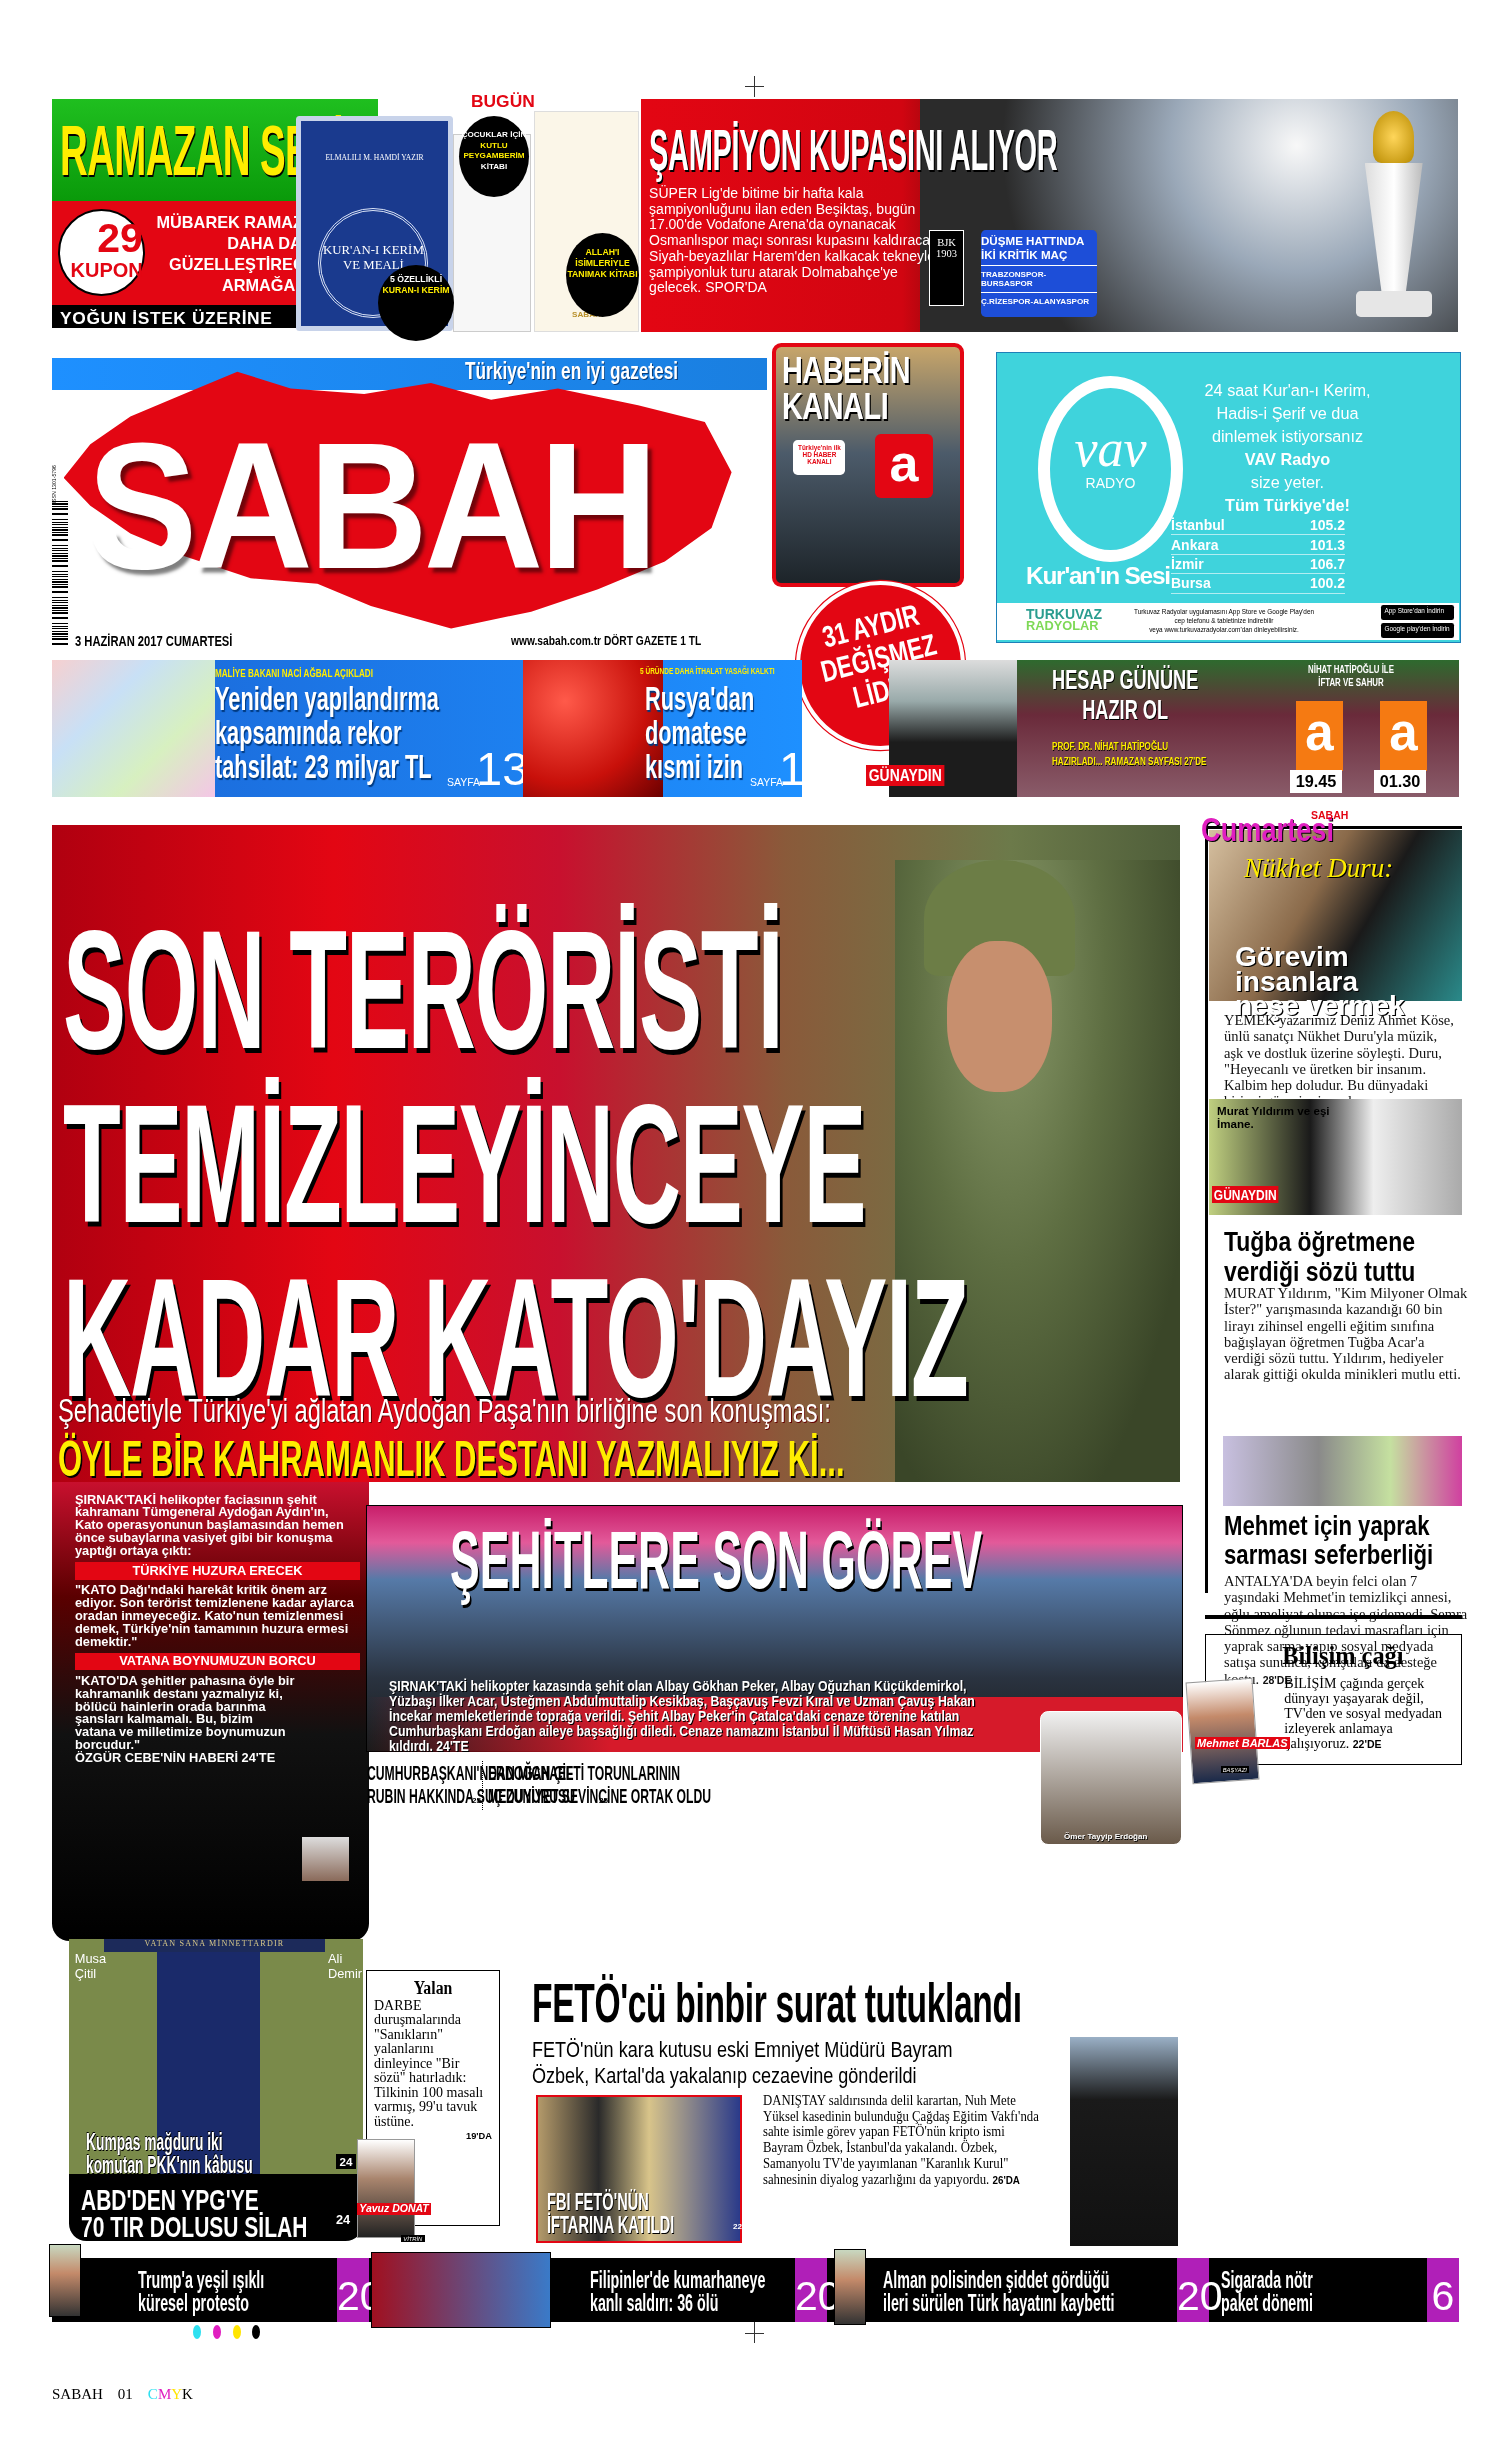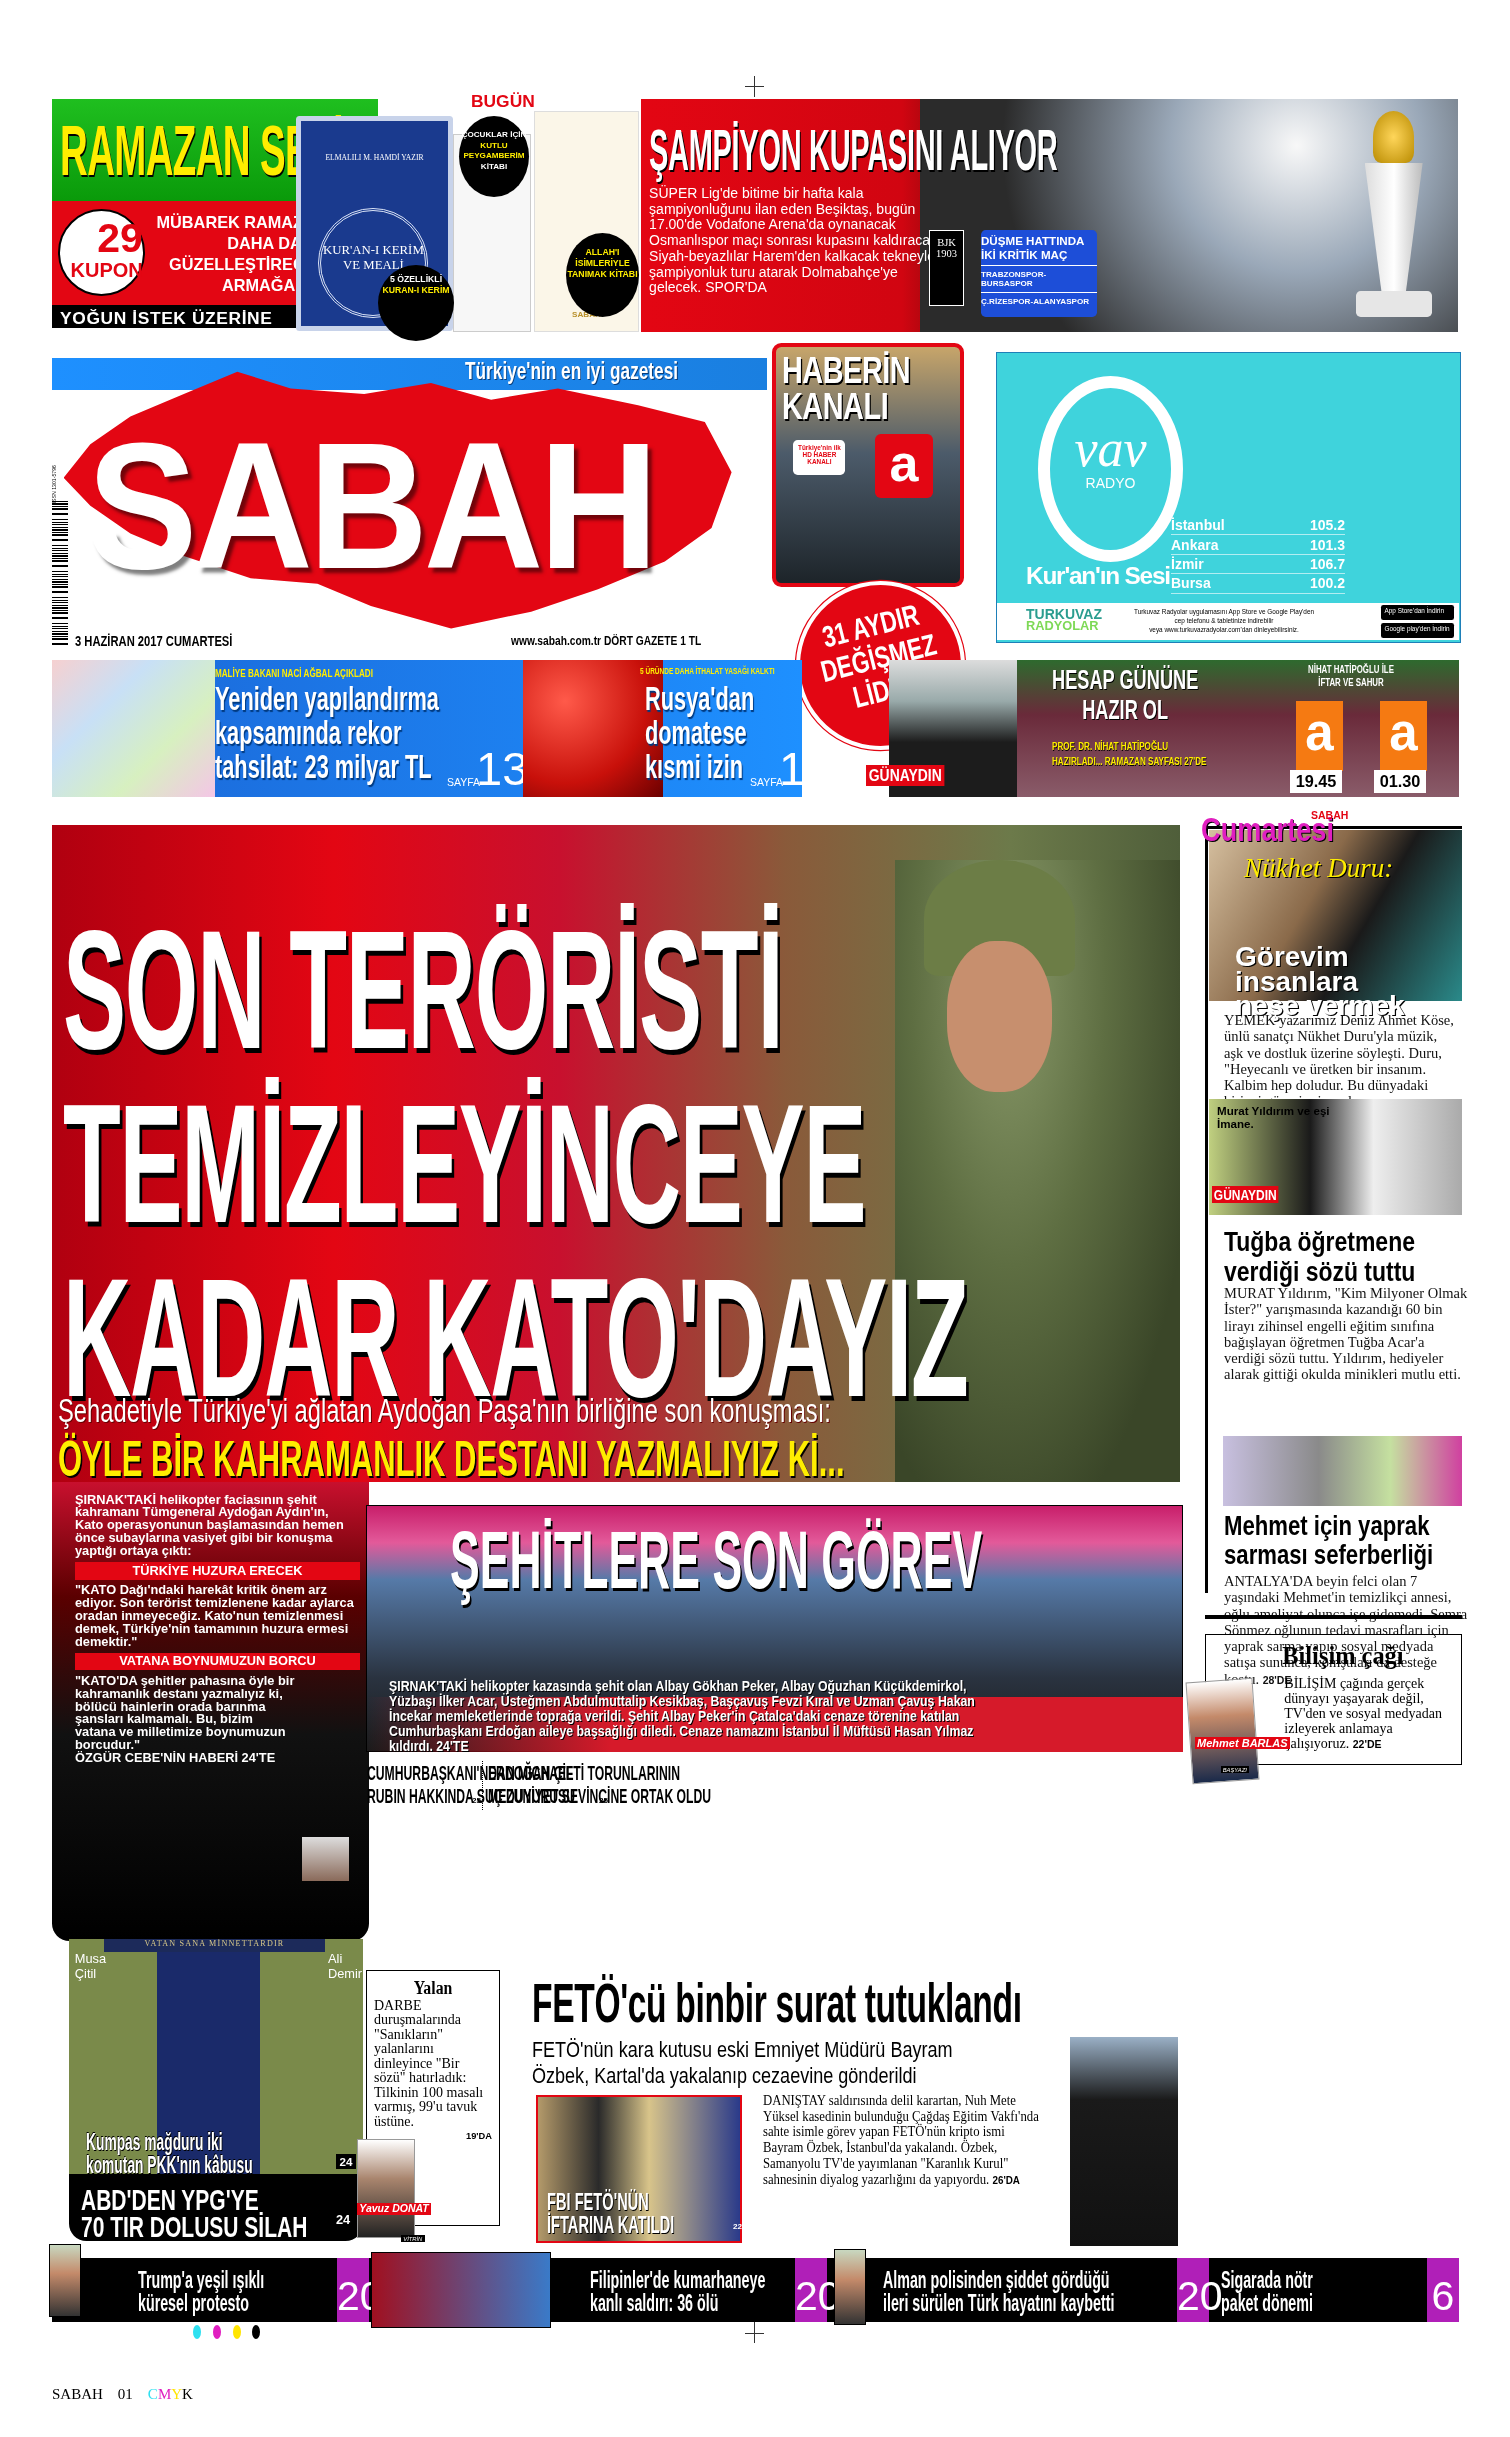--- a/index.html
+++ b/index.html
@@ -265,20 +265,28 @@
   <span>DEĞİŞMEZ</span>
   <span>LİDER</span>
 </div>
 
 <div id="vav" class="abs">
   <div id="vav-logo" class="abs">
     <span class="v">vav</span>
     <span class="r">RADYO</span>
   </div>
   <div id="vav-kuran" class="abs">Kur'an'ın Sesi</div>
+  <div id="vav-text" class="abs">
+    <div>24 saat Kur'an-ı Kerim,</div>
+    <div>Hadis-i Şerif ve dua</div>
+    <div>dinlemek istiyorsanız</div>
+    <div style="font-weight:900">VAV Radyo</div>
+    <div>size yeter.</div>
+    <div style="font-weight:900">Tüm Türkiye'de!</div>
+  </div>
   <div id="vav-freq" class="abs">
     <div>
         <span>İstanbul</span>
         <span>105.2</span>
       </div>
     <div>
         <span>Ankara</span>
         <span>101.3</span>
       </div>
     <div>
@@ -391,20 +399,23 @@
       <div>70 TIR DOLUSU SİLAH</div>
     </div>
   <div id="kumpas-24b" class="abs">24</div>
 </div>
 
 <div id="sehitler" class="abs">
   <div id="seh-photo" class="abs"></div>
   <div id="seh-flag" class="abs"></div>
   <div id="seh-title" class="abs">ŞEHİTLERE SON GÖREV</div>
   <div id="seh-cap" class="abs">ŞIRNAK'TAKİ helikopter kazasında şehit olan Albay Gökhan Peker, Albay Oğuzhan Küçükdemirkol, Yüzbaşı İlker Acar, Üsteğmen Abdulmuttalip Kesikbaş, Başçavuş Fevzi Kıral ve Uzman Çavuş Hakan İncekar memleketlerinde toprağa verildi. Şehit Albay Peker'in Çatalca'daki cenaze törenine katılan Cumhurbaşkanı Erdoğan aileye başsağlığı diledi. Cenaze namazını İstanbul İl Müftüsü Hasan Yılmaz kıldırdı. 24'TE</div>
+  <div id="seh-inset" class="abs">
+      <span>Ömer Tayyip Erdoğan</span>
+    </div>
   <div class="seh-sub" style="left:1.2px">
       <div>CUMHURBAŞKANI'NDAN MICHAEL</div>
       <div>RUBIN HAKKINDA SUÇ DUYURUSU</div>
     </div>
   <div class="seh-pg" style="left:106px">25</div>
   <div style="position:absolute;left:116px;top:256px;height:49px;border-left:1.2px dotted #000"></div>
   <div class="seh-sub" style="left:122px">
       <div>ERDOĞAN ÇİFTİ TORUNLARININ</div>
       <div>MEZUNİYET SEVİNCİNE ORTAK OLDU</div>
     </div>

